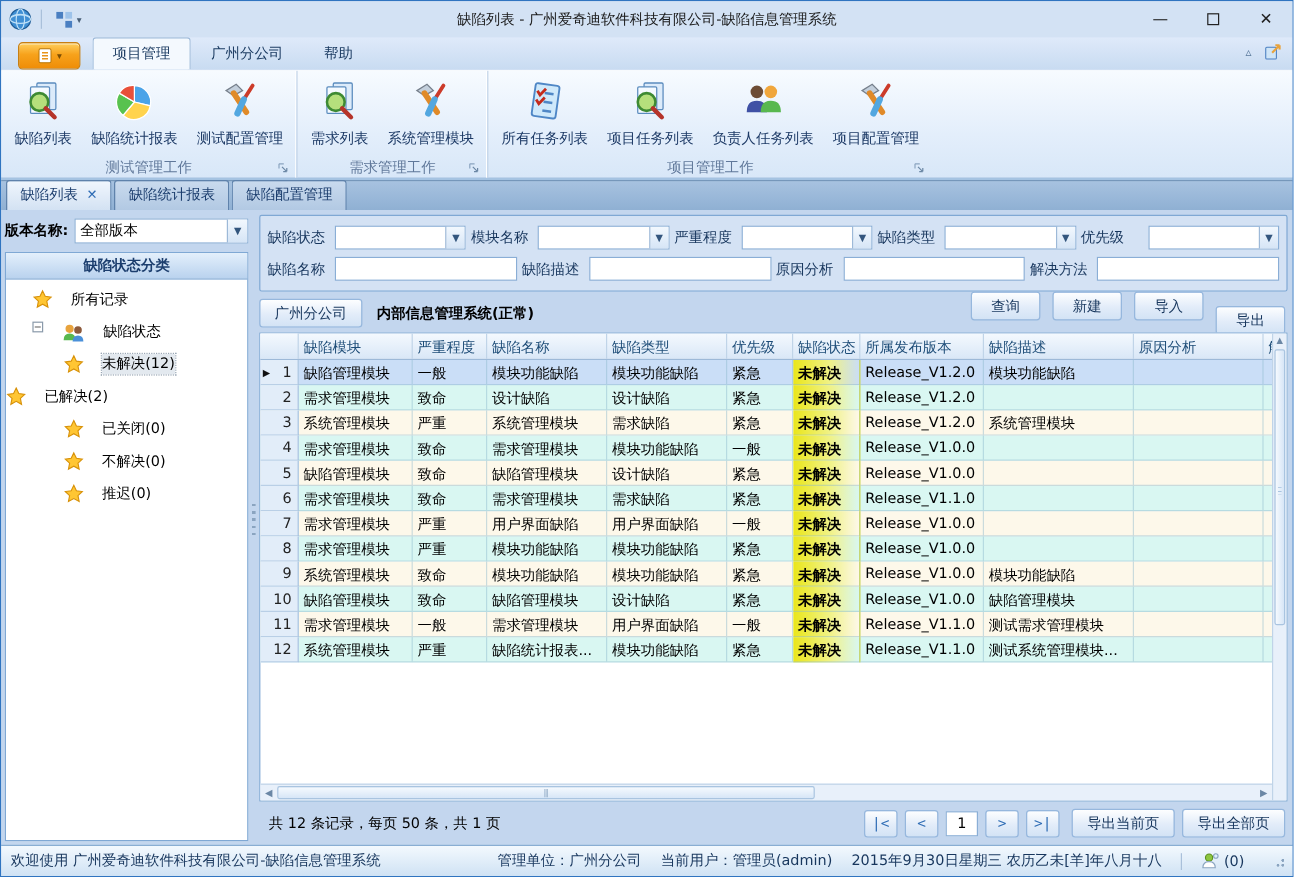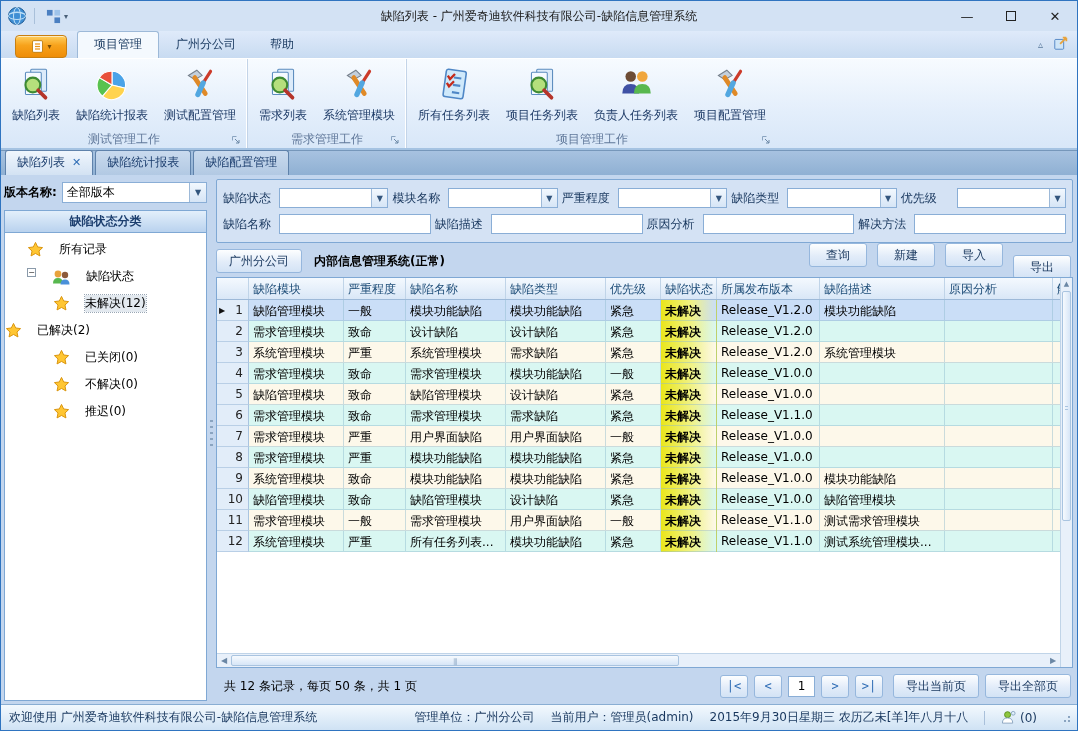--- a/index.html
+++ b/index.html
@@ -659,21 +659,21 @@
                 <div class="td" style="width: 125px;">测试需求管理模块</div>
                 <div class="td" style="width: 108px;"></div>
                 <div class="td" style="width: 10px;"></div>
               </div>
               <div class="tr" style="--rowbg: #d9f7f2;">
                 <div class="td rowhead" style="width: 32px;">
                   <span>12</span>
                 </div>
                 <div class="td" style="width: 95px;">系统管理模块</div>
                 <div class="td" style="width: 62px;">严重</div>
-                <div class="td" style="width: 100px;">所有任务列表...</div>
+                <div class="td" style="width: 100px;">缺陷统计报表...</div>
                 <div class="td" style="width: 100px;">模块功能缺陷</div>
                 <div class="td" style="width: 55px;">紧急</div>
                 <div class="td status" style="width: 56px;">未解决</div>
                 <div class="td" style="width: 103px;">Release_V1.1.0</div>
                 <div class="td" style="width: 125px;">测试系统管理模块...</div>
                 <div class="td" style="width: 108px;"></div>
                 <div class="td" style="width: 10px;"></div>
               </div>
             </div>
           <div class="hscroll">

